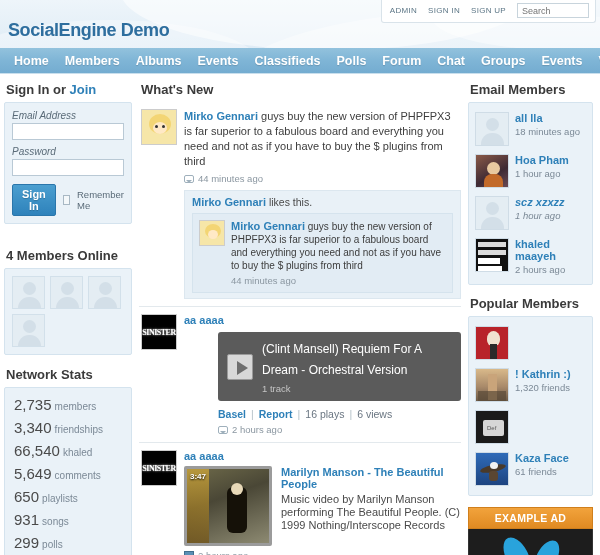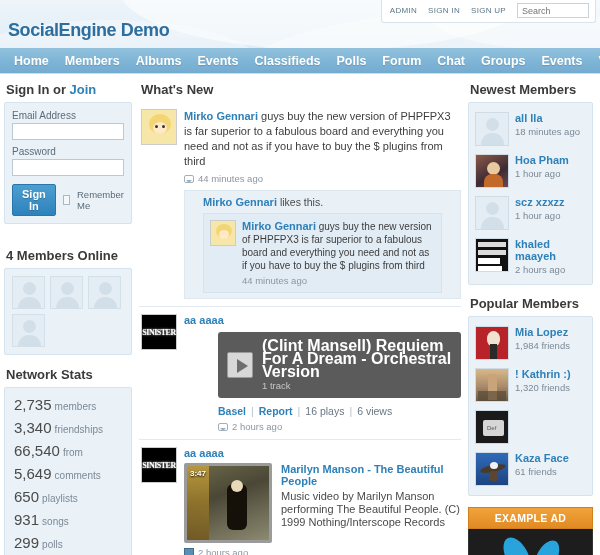--- a/index.html
+++ b/index.html
@@ -80,21 +80,21 @@
   }
   .block-title a { color:#2e80b8; text-decoration:none;margin-top:8px; }
   .panel {
     background:#eaf2f8;
     border:1px solid #d4e3ee;
     border-radius:2px;
     padding:7px;
   }
 
   
-  .flabel { font-size:10px; color:#5a6b78; margin-bottom:2px; }
+  .flabel { font-size:10px; color:#5a6b78; margin-bottom:2px;font-style:italic; }
   .finput {
     width:100%; height:17px; border:1px solid #b9c9d5;
     background:#fff; margin-bottom:6px; padding:0 3px;
     font-family:"Liberation Sans", sans-serif; font-size:10px;
   }
   .signin-row { display:flex; align-items:center; gap:7px; margin-top:2px; }
   .btn-primary {
     background:linear-gradient(180deg,#4b9fd0 0%,#2e82bb 100%);
     border:1px solid #2a76ab; color:#fff; font-weight:bold;
     font-size:11px; padding:3px 9px; border-radius:2px;
@@ -137,21 +137,21 @@
   .bubble {
     width:10px; height:8px; border:1px solid #9fb0bc; border-radius:2px;
     background:#fff; position:relative; flex:none;
   }
   .bubble:after {
     content:""; position:absolute; left:1px; bottom:-4px;
     border:3px solid transparent; border-top-color:#9fb0bc;
   }
   .vicon { width:10px; height:10px; background:#5a8fb5; border:1px solid #3f6e8e; flex:none; }
 
-  .likes-box { background:#e9f1f7; border:1px solid #dce7ef; margin-top:6px; padding:5px 18px; }
+  .likes-box { background:#e9f1f7; border:1px solid #dce7ef; margin-top:6px; padding:5px 7px; }
   .likes-line { font-size:10.5px; color:#4a4a4a; }
   .nested {
     background:#e2ecf4; border:1px solid #d5e3ed; margin-top:5px;
     padding:6px; display:flex; gap:6px;
   }
   .nested .pavatar { width:26px; height:26px; }
   .nested-text { font-size:10px; color:#3d3d3d; line-height:13px; }
 
   
   .player {
@@ -159,21 +159,21 @@
     display:flex; align-items:center; gap:9px; margin-left:34px;
   }
   .play-btn {
     width:26px; height:26px; background:#d8d8d8; border:1px solid #9a9a9a;
     flex:none; position:relative; border-radius:2px;
   }
   .play-btn:after {
     content:""; position:absolute; left:9px; top:6px;
     border:7px solid transparent; border-left-color:#6e6e6e; border-left-width:11px;
   }
-  .track-title { color:#fff; font-weight:bold; font-size:16px; line-height:13px; }
+  .track-title { color:#fff; font-weight:normal; font-size:12px; line-height:21px; }
   .track-sub { color:#c5c5c5; font-size:9.5px; margin-top:2px; }
   .actions { margin:7px 0 0 34px; font-size:10.5px; color:#6a7682; }
   .actions a { color:#2e80b8; font-weight:bold; text-decoration:none; }
   .actions .sep { color:#b5c1c9; margin:0 5px; }
 
   
   .vrow { display:flex; gap:9px; margin-top:4px; }
   .vthumb {
     width:88px; height:80px; flex:none; border:3px solid #9b9b9b;
     background:#2b2a22; position:relative; overflow:hidden; border-radius:2px;
@@ -281,21 +281,21 @@
       <div class="stat">
         <span class="num">2,735</span>
         <span class="lbl">members</span>
       </div>
       <div class="stat">
         <span class="num">3,340</span>
         <span class="lbl">friendships</span>
       </div>
       <div class="stat">
         <span class="num">66,540</span>
-        <span class="lbl">from</span>
+        <span class="lbl">khaled</span>
       </div>
       <div class="stat">
         <span class="num">5,649</span>
         <span class="lbl">comments</span>
       </div>
       <div class="stat">
         <span class="num">650</span>
         <span class="lbl">playlists</span>
       </div>
       <div class="stat">
@@ -403,21 +403,21 @@
 
           
         </div>
       </div>
     </div>
 
   </div>
 
   <div class="col-right">
 
-    <div class="block-title">Newest Members</div>
+    <div class="block-title">Email Members</div>
     <div class="panel" style="padding:5px 6px;">
 
       <div class="mrow">
         <div class="mthumb">
           <div style="position:absolute;width:13px;height:13px;border-radius:50%;background:#d3dfe8;left:10px;top:5px;"></div>
           <div style="position:absolute;width:23px;height:15px;border-radius:11px 11px 0 0;background:#d3dfe8;left:5px;top:20px;"></div>
         </div>
         <div style="flex:1;min-width:0;">
           <a href="#" class="mname">all lla</a>
           <div class="msub">18 minutes ago</div>
@@ -434,21 +434,21 @@
           <a href="#" class="mname">Hoa Pham</a>
           <div class="msub">1 hour ago</div>
         </div>
       </div>
 
       <div class="mrow">
         <div class="mthumb">
           <div style="position:absolute;width:13px;height:13px;border-radius:50%;background:#d3dfe8;left:10px;top:5px;"></div>
           <div style="position:absolute;width:23px;height:15px;border-radius:11px 11px 0 0;background:#d3dfe8;left:5px;top:20px;"></div>
         </div>
-        <div style="flex:1;min-width:0;">
+        <div style="flex:1;min-width:0;font-style:italic;">
           <a href="#" class="mname">scz xzxzz</a>
           <div class="msub">1 hour ago</div>
         </div>
       </div>
 
       <div class="mrow">
         <div class="mthumb" style="background:#111;">
           <div style="position:absolute;left:2px;top:3px;right:2px;height:5px;background:#fff;opacity:.85;"></div>
           <div style="position:absolute;left:2px;top:11px;right:2px;height:5px;background:#fff;opacity:.85;"></div>
           <div style="position:absolute;left:2px;top:19px;right:8px;height:6px;background:#fff;"></div>
@@ -462,24 +462,20 @@
     </div>
 
     <div class="block-title" style="margin-top:11px;">Popular Members</div>
     <div class="panel" style="padding:5px 6px;">
 
       <div class="mrow">
         <div class="mthumb" style="background:#b8232a;">
           <div style="position:absolute;inset:0;background:#b8232a;"></div>
           <div style="position:absolute;left:11px;top:4px;width:13px;height:15px;border-radius:50% 50% 40% 40%;background:#f0e2d0;"></div>
           <div style="position:absolute;left:14px;top:17px;width:7px;height:17px;background:#2a2a2a;"></div>
-        </div>
-        <div style="flex:1;min-width:0;">
-          <a href="#" class="mname">Mia Lopez</a>
-          <div class="msub">1,984 friends</div>
         </div>
       </div>
 
       <div class="mrow">
         <div class="mthumb">
           <div style="position:absolute;inset:0;background:linear-gradient(180deg,#d9b98a 0%,#a98a6a 55%,#6d5a46 100%);"></div>
           <div style="position:absolute;left:12px;top:5px;width:9px;height:26px;background:#c9a47a;"></div>
           <div style="position:absolute;left:2px;top:22px;right:2px;height:12px;background:#5a4a38;opacity:.7;"></div>
         </div>
         <div style="flex:1;min-width:0;">

